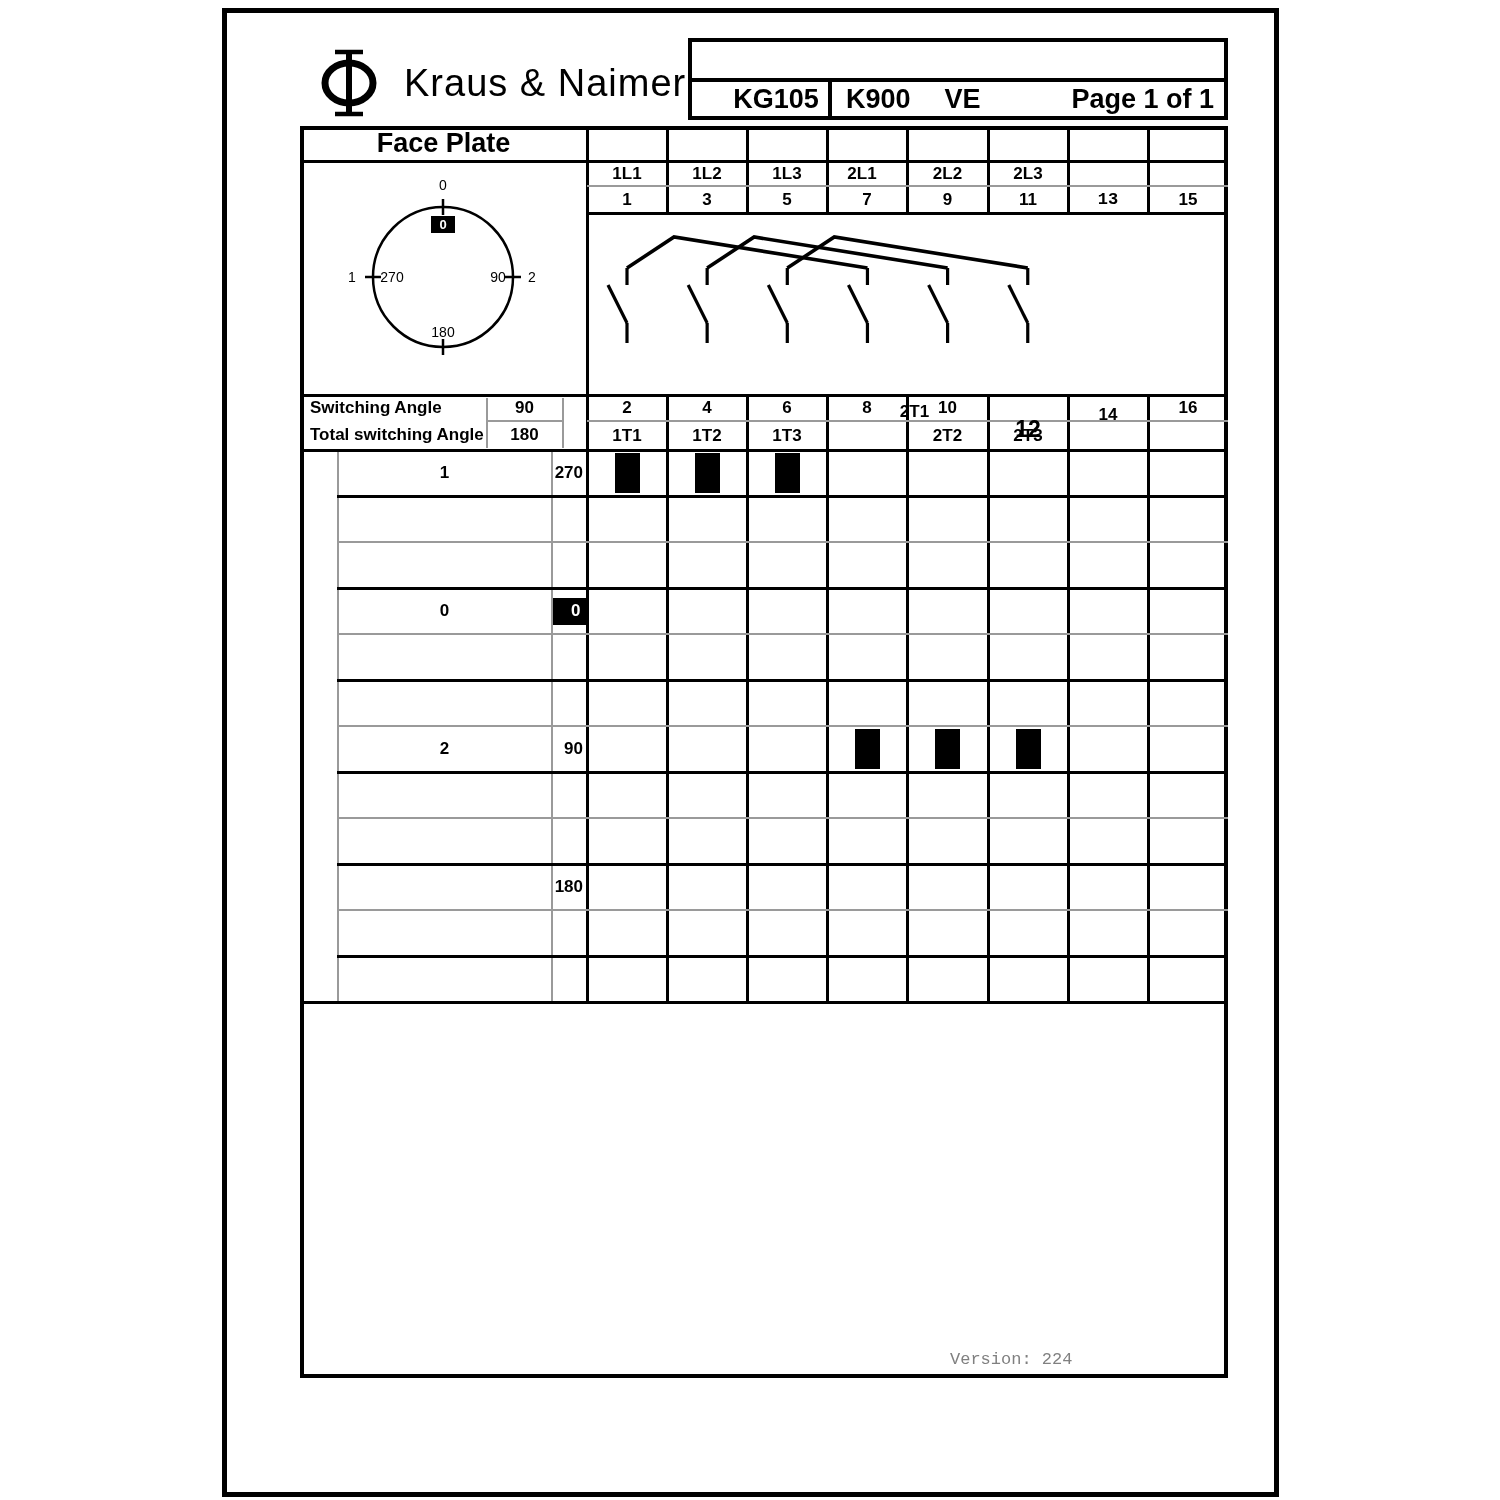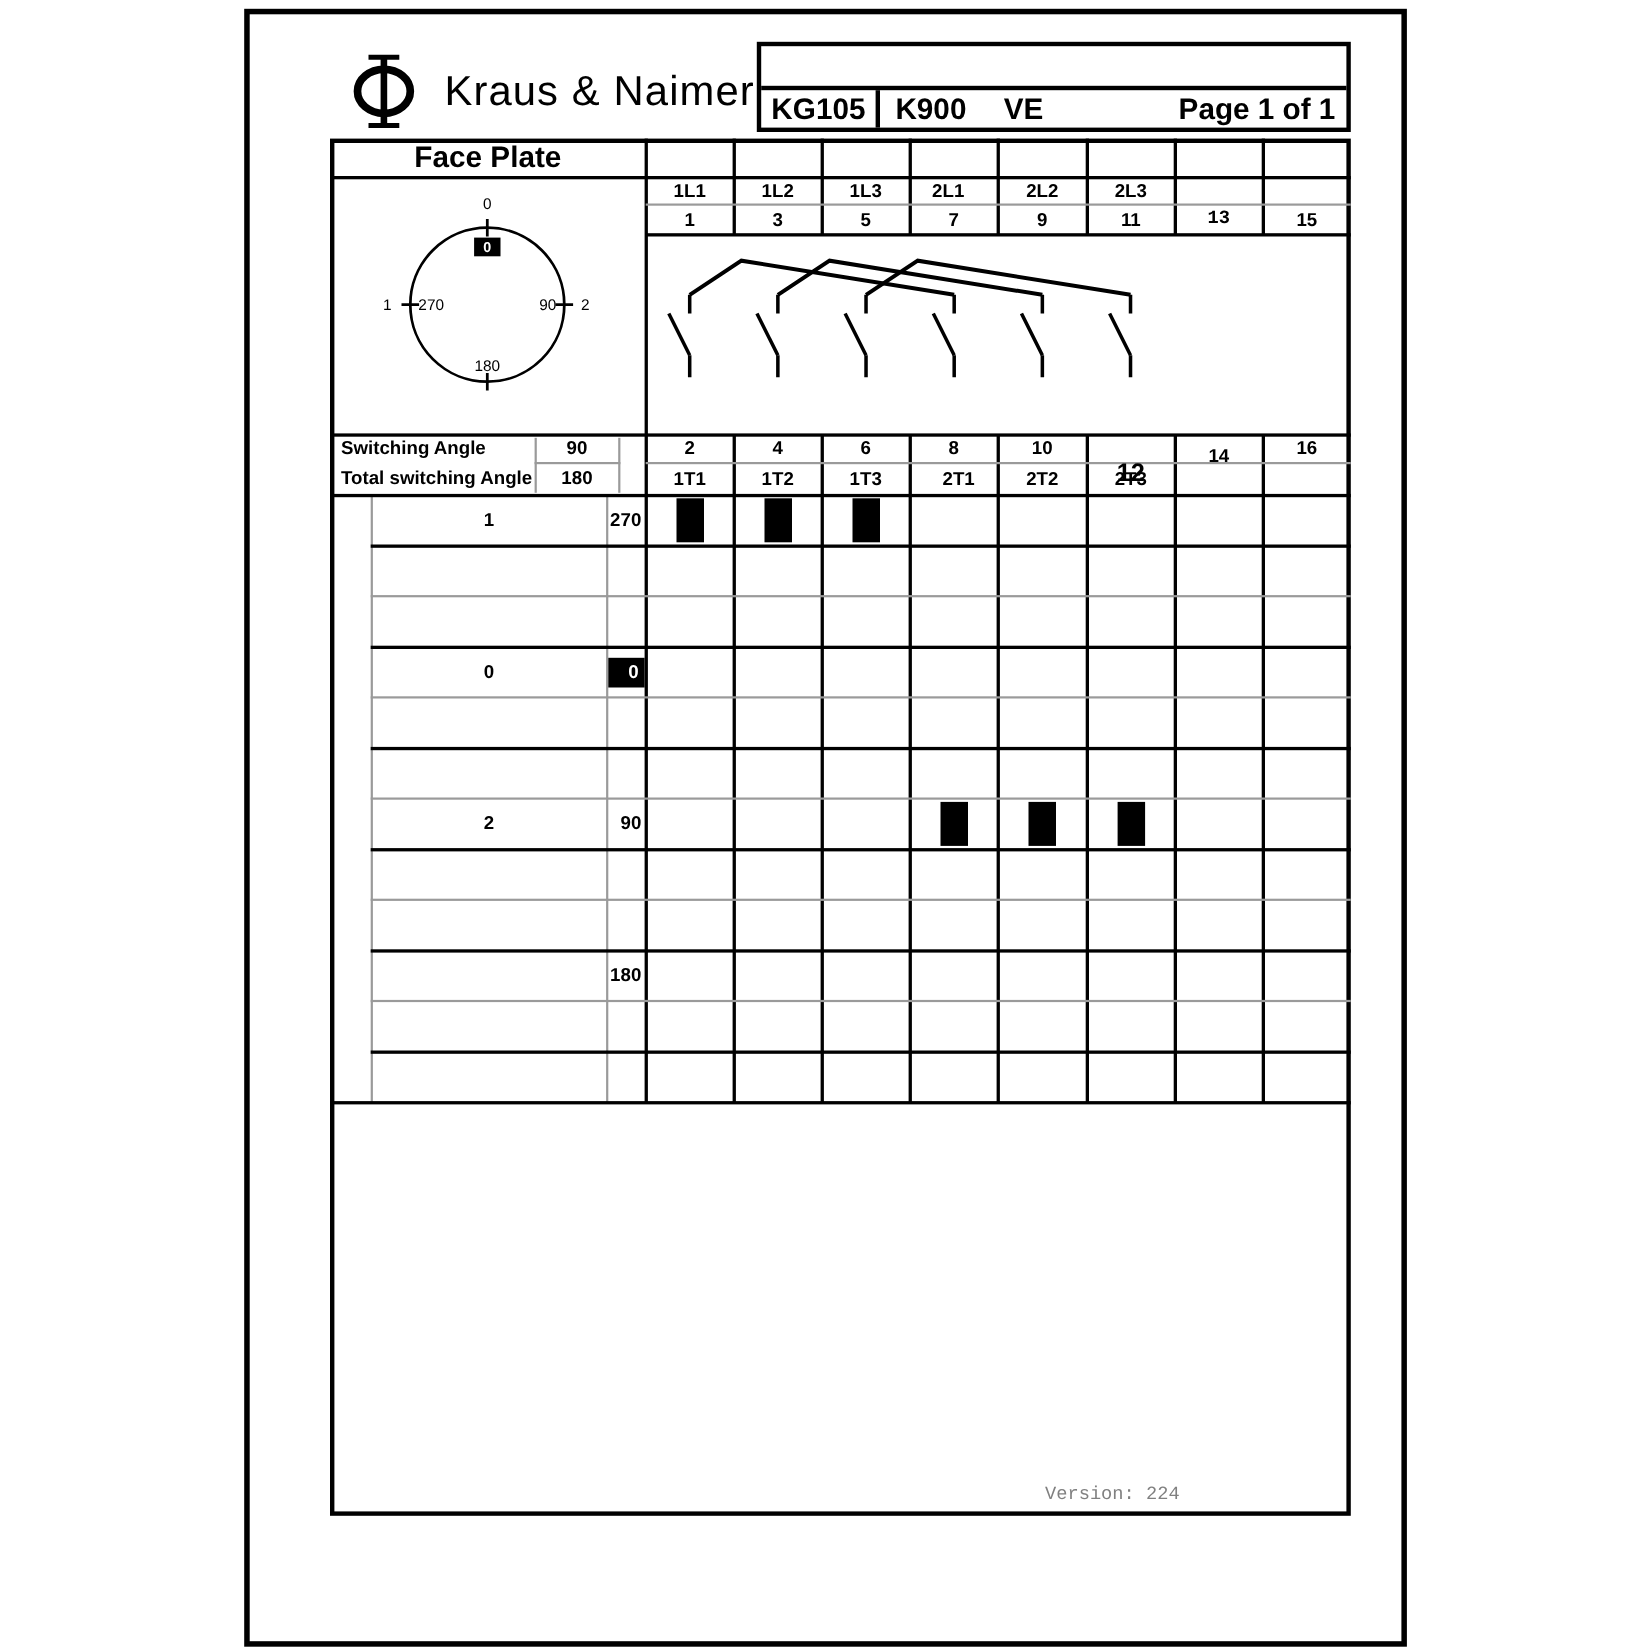--- a/index.html
+++ b/index.html
@@ -9,21 +9,21 @@
   .line{position:absolute;background:#000;}
   .cell{position:absolute;display:flex;align-items:center;justify-content:center;font-weight:bold;}
   .right{justify-content:flex-end;}
   #outer-border{left:222px;top:8px;width:1057px;height:1489px;border:5px solid #000;box-sizing:border-box;}
   #main-box{left:300px;top:126px;width:928px;height:1252px;border:4px solid #000;box-sizing:border-box;}
   #logo{left:320px;top:46px;height:74px;display:flex;align-items:center;}
   #brand-text{font-size:38px;letter-spacing:1px;margin-left:26px;white-space:nowrap;}
   #title-block{left:688px;top:38px;width:540px;height:82px;border:4px solid #000;box-sizing:border-box;
                display:flex;flex-direction:column;background:#fff;}
   #tb-top{height:36px;border-bottom:4px solid #000;}
-  #tb-bottom{flex:1;display:flex;align-items:center;font-size:27px;font-weight:bold;}
+  #tb-bottom{flex:1;display:flex;align-items:center;font-size:27px;font-weight:bold;padding-left:32px;}
   #tb-kg{width:104px;height:100%;border-right:4px solid #000;display:flex;align-items:center;justify-content:center;}
   #tb-rest{flex:1;display:flex;align-items:center;padding:0 10px 0 14px;}
   #tb-ve{margin-left:34px;}
   #tb-page{margin-left:auto;}
   #face-plate{left:300px;top:126px;width:287px;height:35px;font-size:27px;}
   #dial{left:300px;top:161px;width:287px;height:234px;position:absolute;}
   .dial-text{font-size:14px;fill:#000;text-anchor:middle;font-family:"Liberation Sans",sans-serif;}
   .dial-mark-text{font-size:13px;font-weight:bold;fill:#fff;text-anchor:middle;font-family:"Liberation Sans",sans-serif;}
   #schematic{left:587px;top:213px;width:641px;height:182px;position:absolute;}
   .sw-label{position:absolute;display:flex;align-items:center;font-weight:bold;font-size:17px;left:310px;}
@@ -172,21 +172,21 @@
       <div class="cell" style="left: 669px; top: 395px; width: 76px; height: 26px; font-size: 17px;">4</div>
       <div class="cell" style="left: 749px; top: 395px; width: 76px; height: 26px; font-size: 17px;">6</div>
       <div class="cell" style="left: 829px; top: 395px; width: 76px; height: 26px; font-size: 17px;">8</div>
       <div class="cell" style="left: 909px; top: 395px; width: 77px; height: 26px; font-size: 17px;">10</div>
       <div class="cell" style="left: 990px; top: 412px; width: 76px; height: 34px; font-size: 23px;">12</div>
       <div class="cell" style="left: 1070px; top: 395px; width: 76px; height: 39px; font-size: 17px;">14</div>
       <div class="cell" style="left: 1150px; top: 395px; width: 76px; height: 26px; font-size: 17px;">16</div>
       <div class="cell" style="left: 589px; top: 421px; width: 76px; height: 29px; font-size: 17px;">1T1</div>
       <div class="cell" style="left: 669px; top: 421px; width: 76px; height: 29px; font-size: 17px;">1T2</div>
       <div class="cell" style="left: 749px; top: 421px; width: 76px; height: 29px; font-size: 17px;">1T3</div>
-      <div class="cell" style="left: 829px; top: 421px; width: 85px; height: 29px; font-size: 17px;">2T1</div>
+      <div class="cell" style="left: 829px; top: 397px; width: 85px; height: 29px; font-size: 17px; padding-left: 43px;">2T1</div>
       <div class="cell" style="left: 909px; top: 421px; width: 77px; height: 29px; font-size: 17px;">2T2</div>
       <div class="cell" style="left: 990px; top: 421px; width: 76px; height: 29px; font-size: 17px;">2T3</div>
     </div>
   <div id="table">
       <div class="cell" style="left: 338px; top: 450px; width: 213px; height: 46px; font-size: 17px;">1</div>
       <div class="cell right" style="left: 552px; top: 450px; width: 33px; height: 46px; font-size: 17px; padding-right: 2px; box-sizing: border-box;">270</div>
       <div class="mark" style="left: 614.5px; top: 453px; width: 25px; height: 40px;"></div>
       <div class="mark" style="left: 694.5px; top: 453px; width: 25px; height: 40px;"></div>
       <div class="mark" style="left: 774.5px; top: 453px; width: 25px; height: 40px;"></div>
       <div class="cell" style="left: 338px; top: 588px; width: 213px; height: 46px; font-size: 17px;">0</div>

